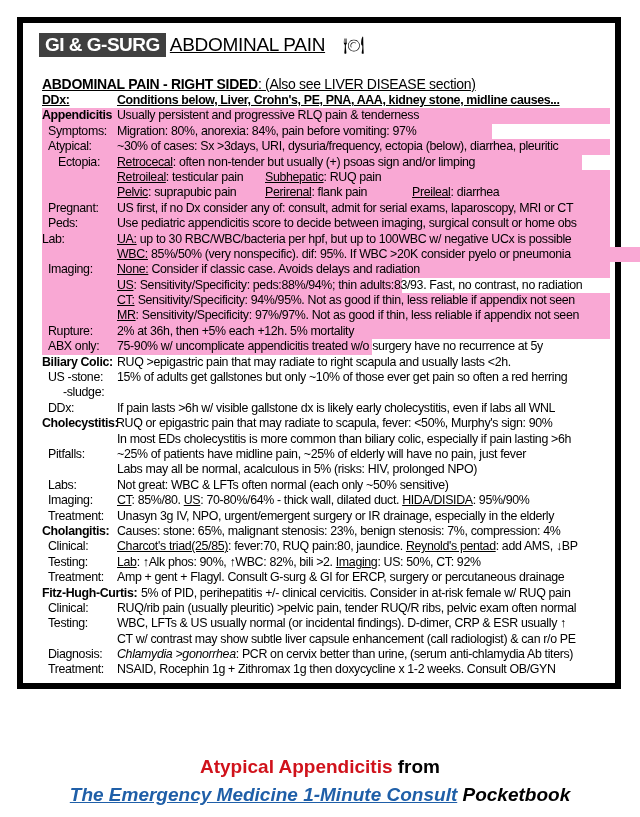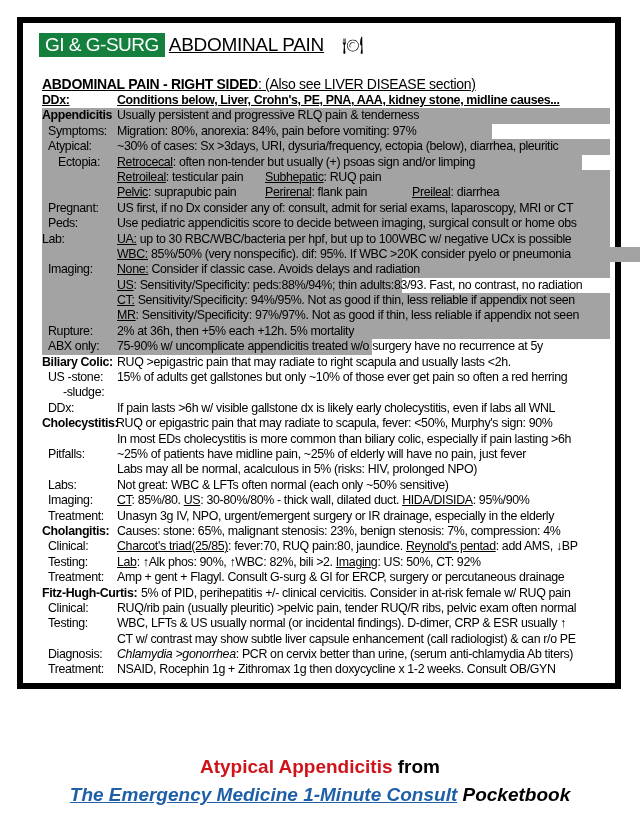--- a/index.html
+++ b/index.html
@@ -2,29 +2,29 @@
 <html><head>
 <meta charset="utf-8">
 <style>
   html, body { margin:0; padding:0; background:#ffffff; }
   body { width:640px; height:817px; position:relative; overflow:hidden; font-family:"Liberation Sans", sans-serif; }
   .card {
     position:absolute; left:17px; top:17px; width:592px; height:660px;
     border:6px solid #000; background:#fff; box-sizing:content-box;
   }
   .header { position:absolute; left:16px; top:10px; height:24px; display:flex; align-items:center; }
-  .hdr-black { background:#15803d; color:#fff; font-weight:normal; font-size:19px; padding:0 6px; height:24px; line-height:24px; letter-spacing:-0.5px; font-stretch:condensed; }
+  .hdr-black { background:#404040; color:#fff; font-weight:bold; font-size:19px; padding:0 6px; height:24px; line-height:24px; letter-spacing:-0.5px; font-stretch:condensed; }
   .hdr-title { font-size:19px; margin-left:4px; text-decoration:underline; letter-spacing:-0.3px; }
   .hdr-icon { margin-left:18px; font-size:17px; }
   .section-title { position:absolute; left:19px; top:53px; font-size:14px; letter-spacing:-0.3px; }
   .section-title .b { font-weight:bold; text-decoration:underline; }
   .section-title .n { text-decoration:underline; }
   .rows { position:absolute; left:19px; top:70px; width:568px; }
   .row { position:relative; height:15.4px; font-size:12.4px; line-height:15.4px; white-space:nowrap; letter-spacing:-0.35px; }
-  .hl { background:#a3a3a3; }
+  .hl { background:#f9a8d4; }
   .lab { position:absolute; left:0; }
   .txt { position:absolute; left:75px; }
   .bold { font-weight:bold; }
   .u { text-decoration:underline; }
   .i { font-style:italic; }
   .ddx { font-weight:bold; text-decoration:underline; }
   .caption1 { position:absolute; top:756px; left:0; width:640px; text-align:center; font-size:19px; font-weight:bold; }
   .caption1 .red { color:#d0121b; }
   .caption2 { position:absolute; top:784px; left:0; width:640px; text-align:center; font-size:19px; font-weight:bold; font-style:italic; }
   .caption2 .blue { color:#1f5fa8; text-decoration:underline; }
@@ -149,21 +149,21 @@
       <div class="row">
         <span class="lab"></span>
         <span class="txt"><span>Labs may all be normal, acalculous in 5% (risks: HIV, prolonged NPO)</span></span>
       </div>
       <div class="row">
         <span class="lab" style="left: 6px;">Labs:</span>
         <span class="txt"><span>Not great: WBC &amp; LFTs often normal (each only ~50% sensitive)</span></span>
       </div>
       <div class="row">
         <span class="lab" style="left: 6px;">Imaging:</span>
-        <span class="txt"><span><span class="u">CT</span><span>: 85%/80.  </span></span><span><span class="u">US</span><span>: 30-80%/80% - thick wall, dilated duct.  </span></span><span><span class="u">HIDA/DISIDA</span><span>: 95%/90%</span></span></span>
+        <span class="txt"><span><span class="u">CT</span><span>: 85%/80.  </span></span><span><span class="u">US</span><span>: 70-80%/64% - thick wall, dilated duct.  </span></span><span><span class="u">HIDA/DISIDA</span><span>: 95%/90%</span></span></span>
       </div>
       <div class="row">
         <span class="lab" style="left: 6px;">Treatment:</span>
         <span class="txt"><span>Unasyn 3g IV, NPO, urgent/emergent surgery or IR drainage, especially in the elderly</span></span>
       </div>
       <div class="row">
         <span class="lab bold">Cholangitis:</span>
         <span class="txt">Causes: stone: 65%, malignant stenosis: 23%, benign stenosis: 7%, compression: 4%</span>
       </div>
       <div class="row">

